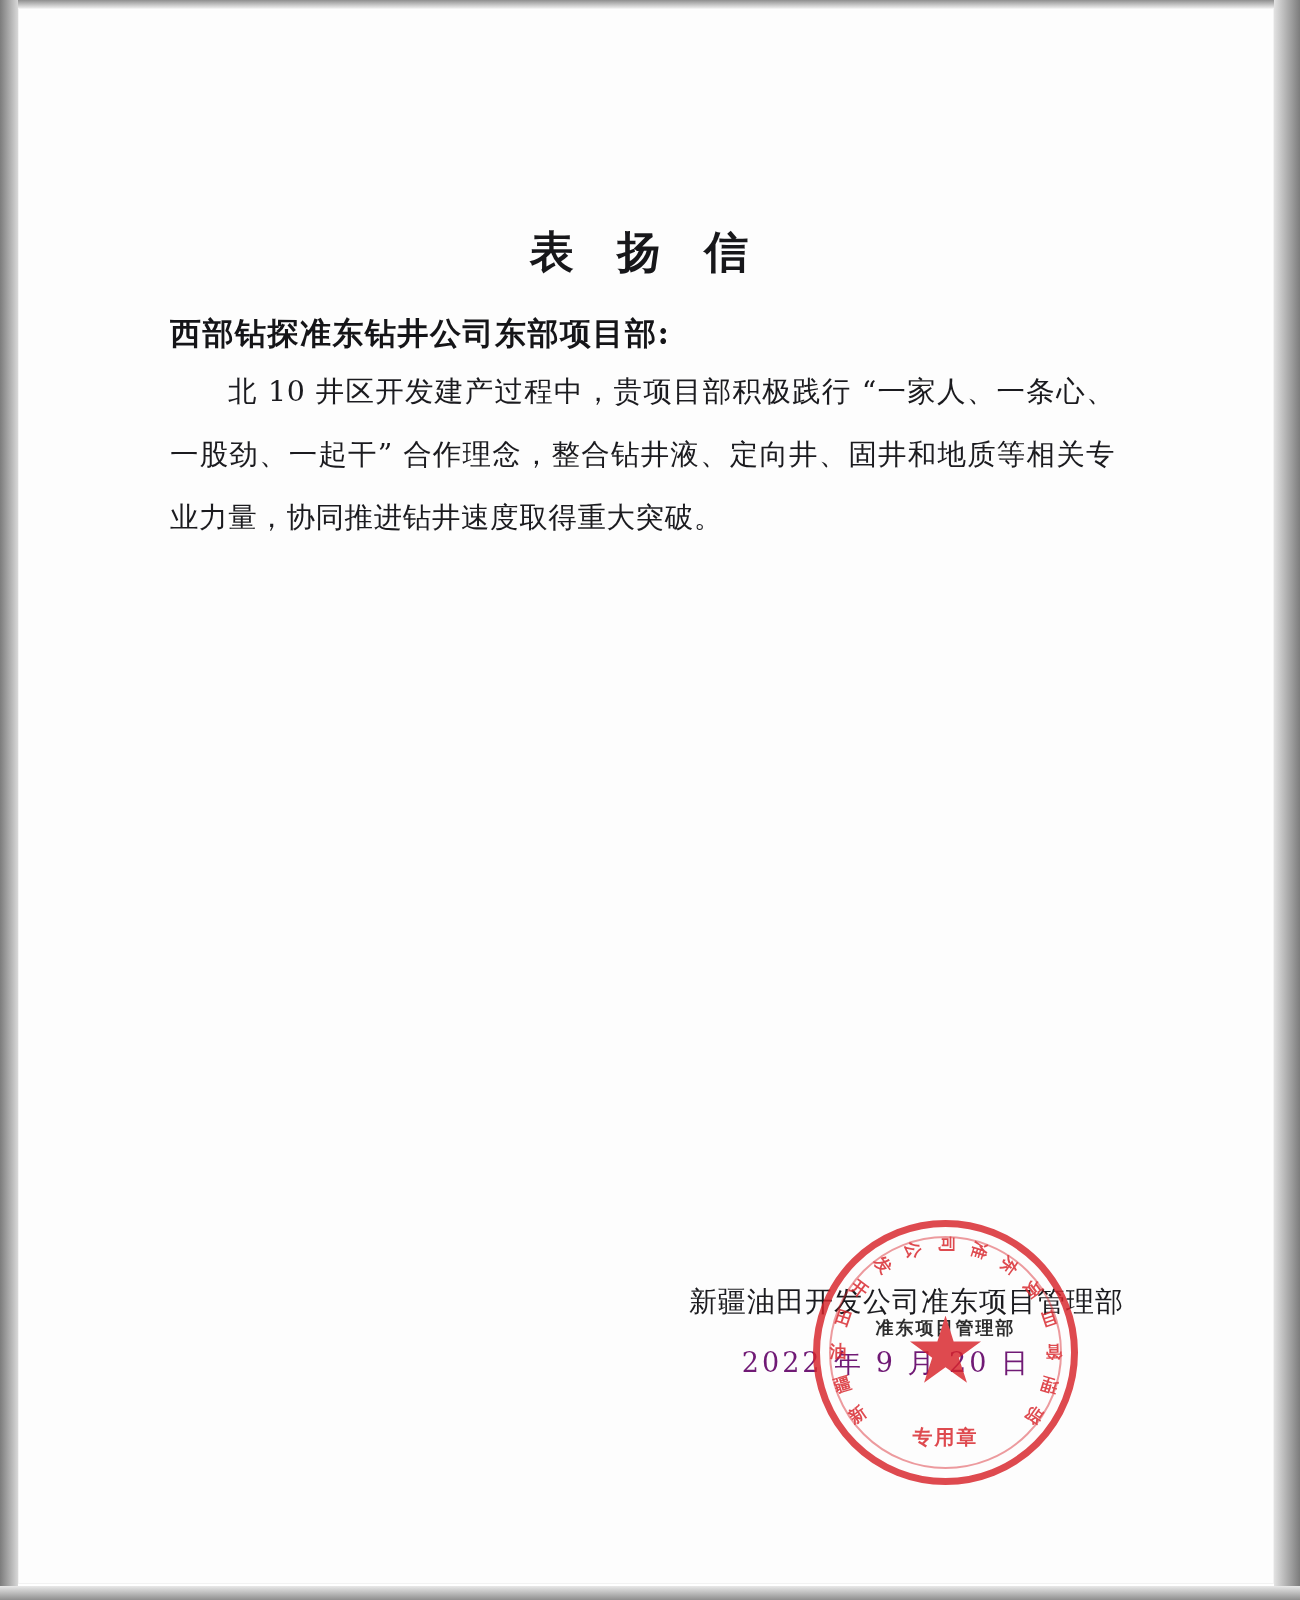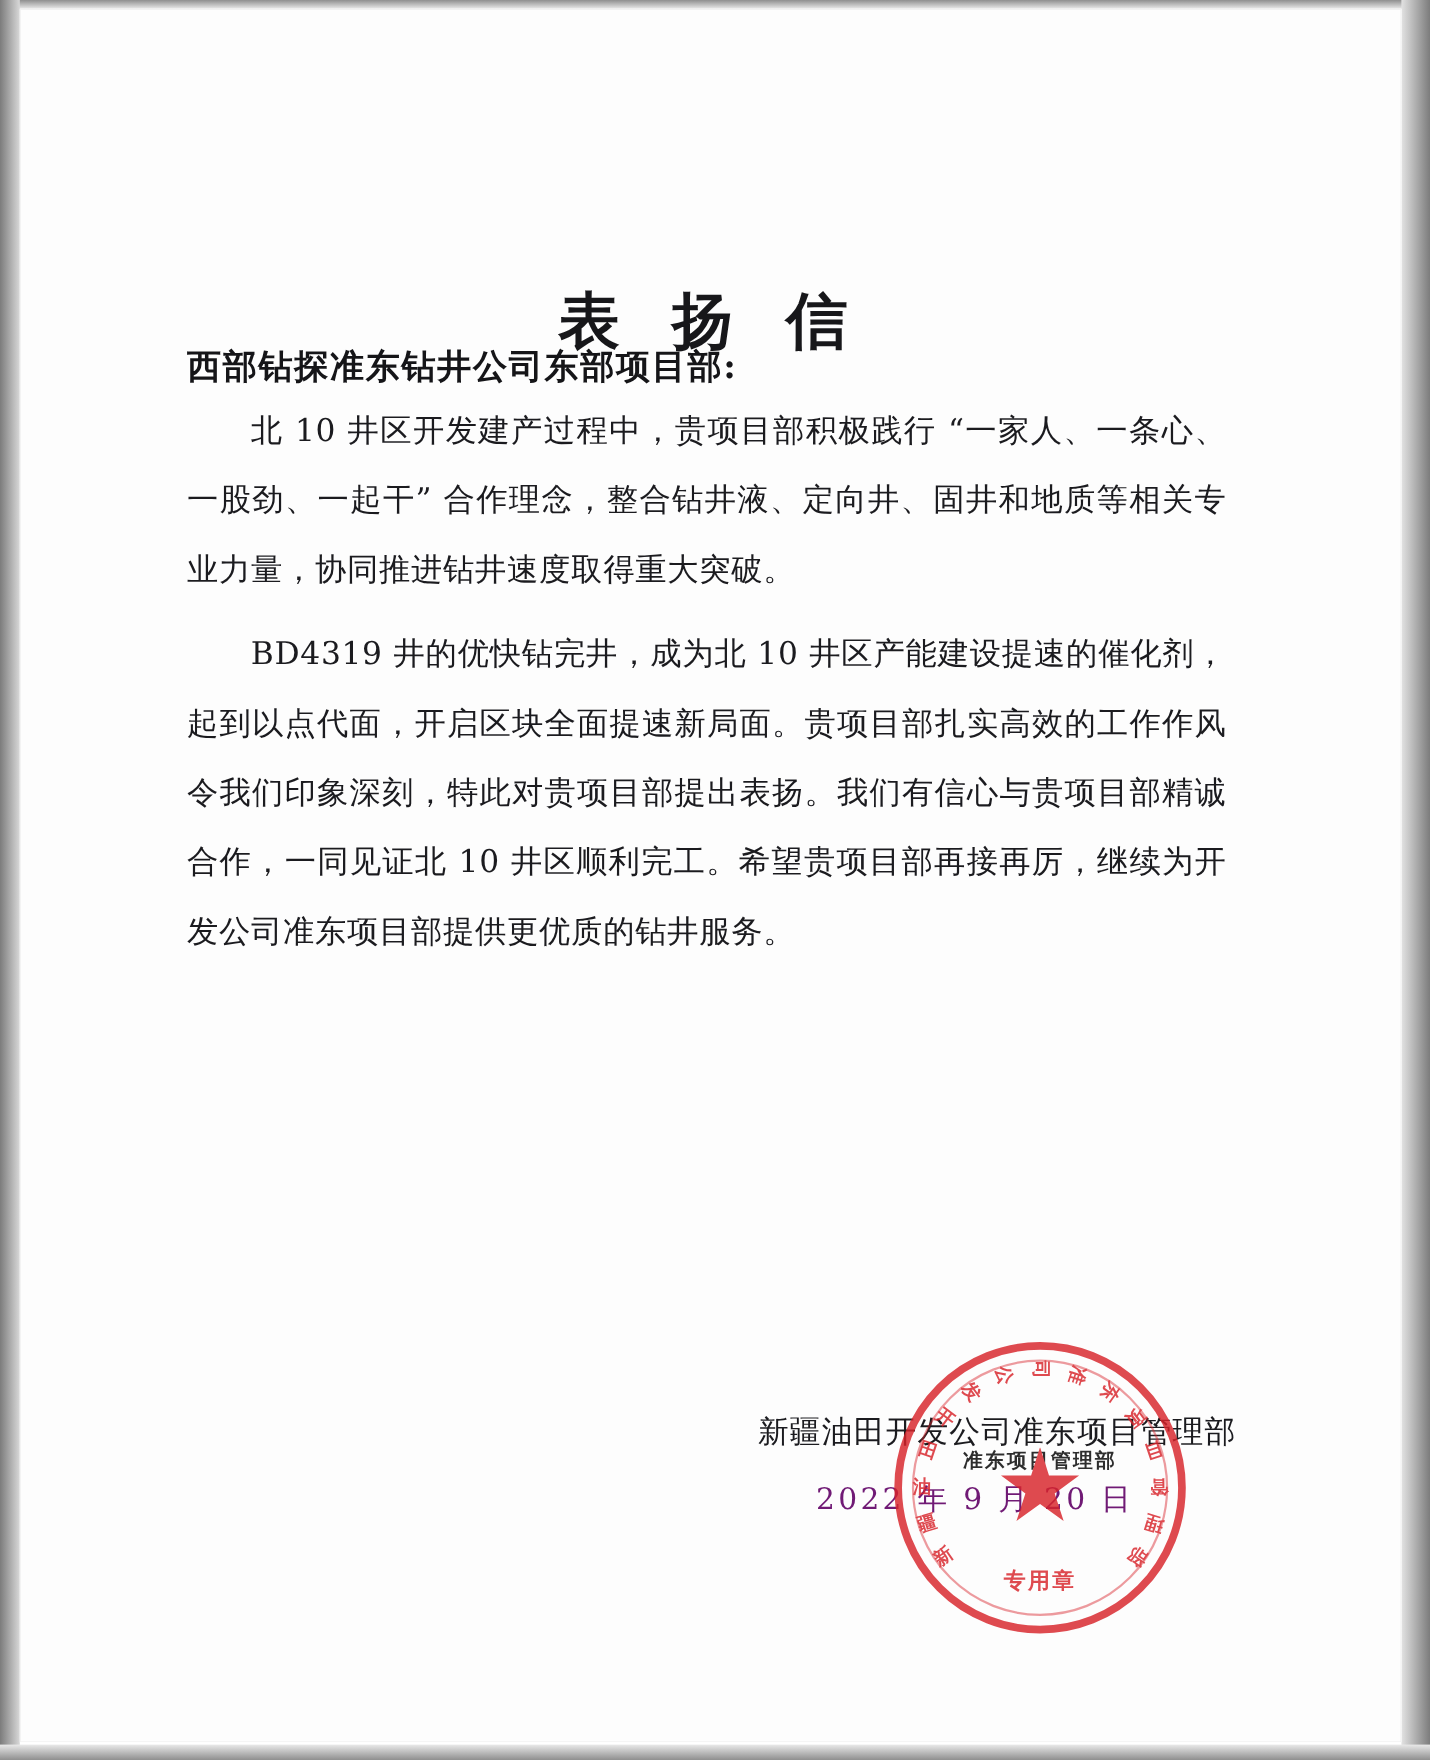--- a/index.html
+++ b/index.html
@@ -52,26 +52,25 @@
     width: 1300px; height: 14px;
     background: linear-gradient(to top, #8f8f8f, #e9e9e9);
   }
 
   .doc-title {
     position: absolute;
     left: 0;
     top: 215px;
     width: 1256px;
     text-align: center;
-    font-size: 56px;
+    font-size: 44px;
     font-weight: bold;
     letter-spacing: 14px;
     color: #17171a;
     font-family: "DejaVu Serif", "Liberation Serif", serif;
-    margin-top: 32px;
   }
 
   .salutation {
     position: absolute;
     left: 152px;
     top: 305px;
     font-size: 31px;
     font-weight: bold;
     letter-spacing: 1.5px;
     color: #151518;
@@ -202,21 +201,20 @@
   <div class="edge-shadow-b"></div>
 
   <div class="paper">
 
     <div class="doc-title">表 扬 信</div>
 
     <div class="salutation">西部钻探准东钻井公司东部项目部:</div>
 
     <div class="body-text">
       <p>北 10 井区开发建产过程中，贵项目部积极践行 “一家人、一条心、一股劲、一起干” 合作理念，整合钻井液、定向井、固井和地质等相关专业力量，协同推进钻井速度取得重大突破。</p>
-      <p>BD4319 井的优快钻完井，成为北 10 井区产能建设提速的催化剂，起到以点代面，开启区块全面提速新局面。贵项目部扎实高效的工作作风令我们印象深刻，特此对贵项目部提出表扬。我们有信心与贵项目部精诚合作，一同见证北 10 井区顺利完工。希望贵项目部再接再厉，继续为开发公司准东项目部提供更优质的钻井服务。</p>
     </div>
 
     <div class="signature">新疆油田开发公司准东项目管理部</div>
     <div class="sig-date">2022 年 9 月 20 日</div>
 
     <div class="seal">
       <div class="ring"></div>
       <div class="ring-inner"></div>
       <div class="arc-text" id="seal-arc">
           <span style="transform: rotate(-125deg) translate(0px, -108px) rotate(90deg) translate(-50%, -50%);">新</span>

